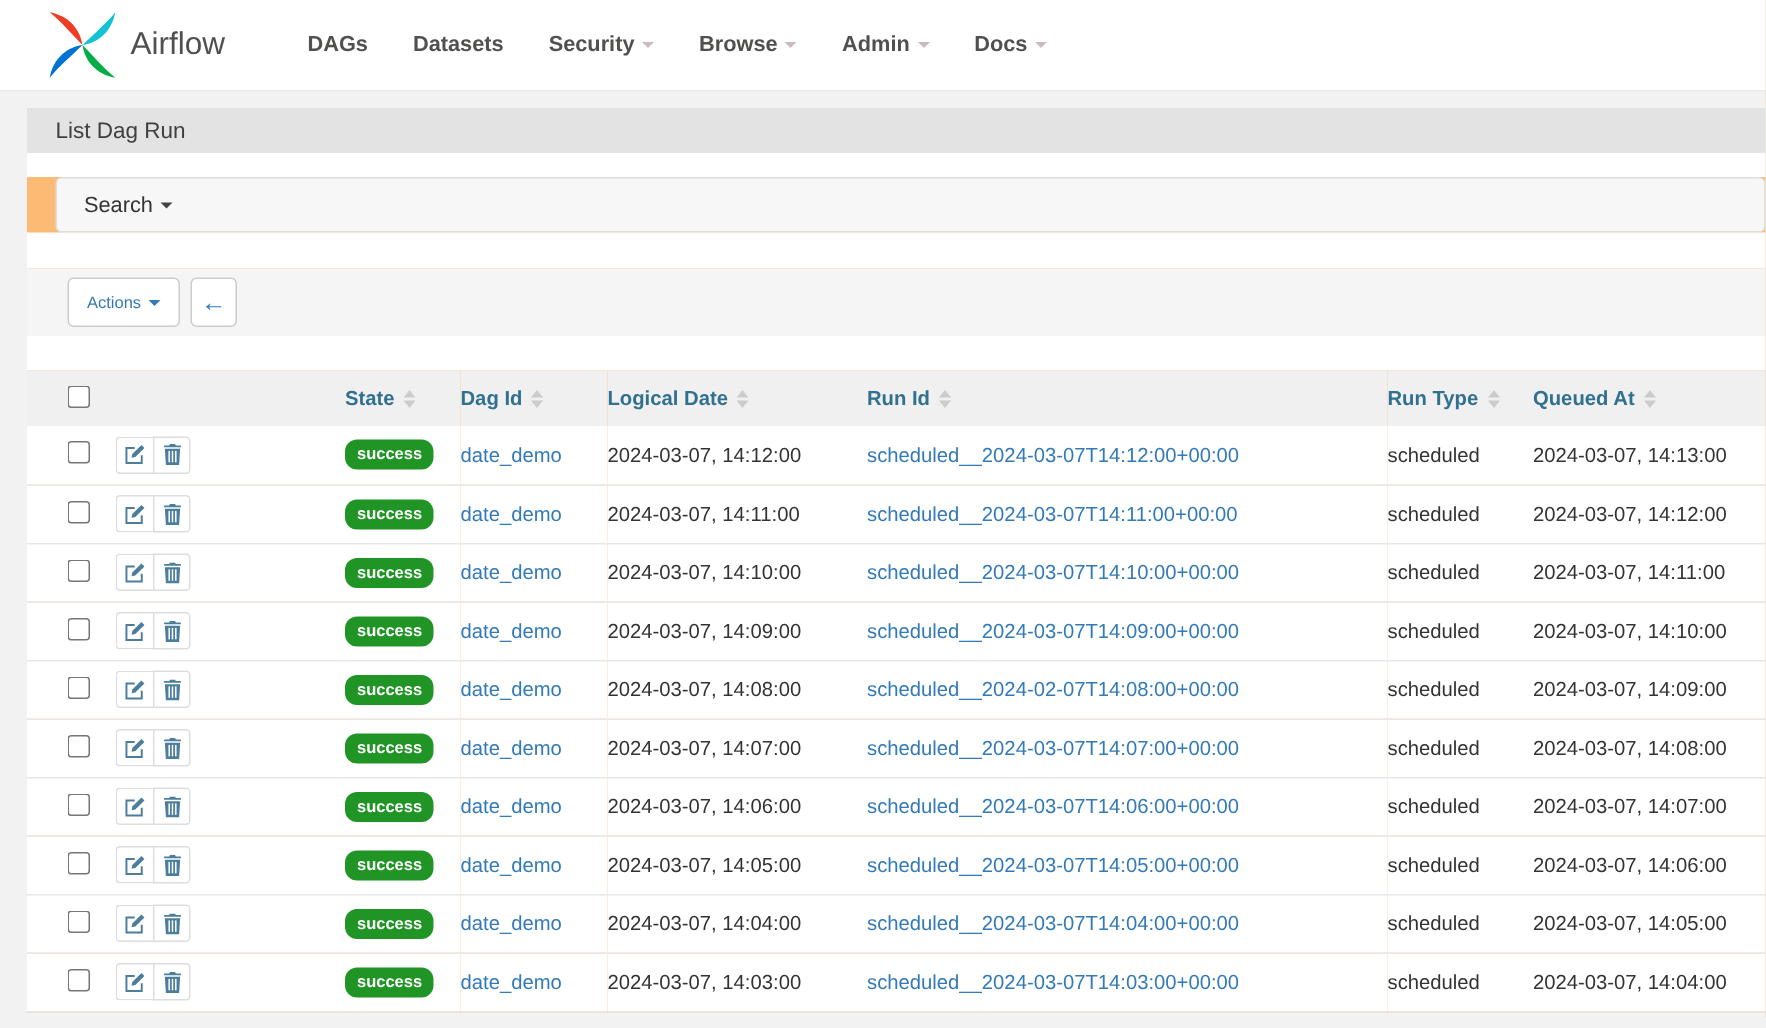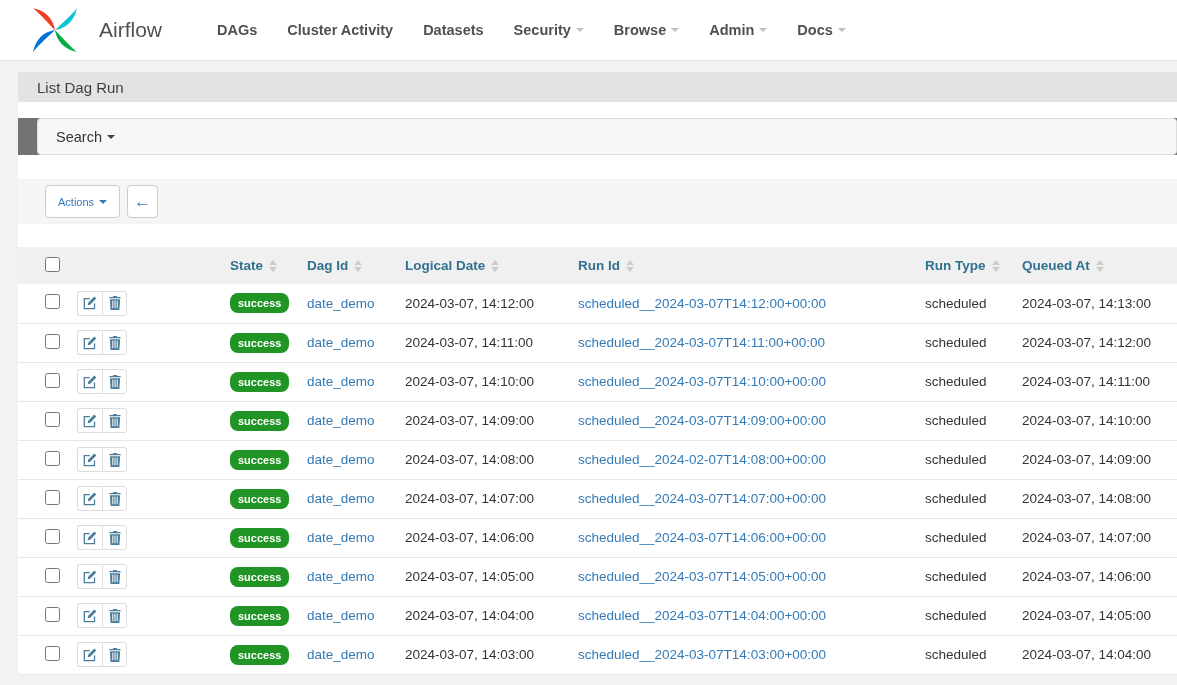--- a/index.html
+++ b/index.html
@@ -3,36 +3,36 @@
 <meta charset="utf-8">
 <style>
   * { margin:0; padding:0; box-sizing:border-box; }
   html,body { width:1177px; height:685px; overflow:hidden; background:#f2f2f2;
     font-family:"Liberation Sans", sans-serif; color:#333; }
 
   
   .navbar { height:61px; background:#fff; display:flex; align-items:center;
     padding-left:30px; border-bottom:1px solid #e7e7e7; }
   .brand { display:flex; align-items:center; cursor:pointer; }
-  .brand-text { font-size:21px; color:#51504f; margin-left:19px; }
+  .brand-text { font-size:21px; color:#51504f; margin-left:7px; }
   .nav-items { display:flex; align-items:center; margin-left:40px; }
   .nav-item { display:flex; align-items:center; font-weight:bold; font-size:14.5px;
     color:#51504f; text-decoration:none; padding:10px 15px; cursor:pointer; }
   .caret { display:inline-block; width:0; height:0; margin-left:5px;
     border-left:4px solid transparent; border-right:4px solid transparent;
     border-top:4px solid #c9bbbf; }
   .caret.dark { border-top-color:#444; }
   .caret.blue { border-top-color:#337ab7; }
 
   
   .page { padding-top:11px; }
   .panel { margin-left:18px; width:1159px; background:#fff; }
   .panel-heading { height:30px; background:#e3e3e3; display:flex; align-items:center;
     padding-left:19px; font-size:15px; color:#3f3f3f; }
-  .panel-body { background:#737373; }
+  .panel-body { background:#fdba74; }
 
   .search-bar { margin:16px 0 0 19px; width:1140px; height:37px; background:#f7f7f7;
     border:1px solid #ddd; border-radius:4px; display:flex; align-items:center;
     padding-left:18px; font-size:14.5px; color:#333; cursor:pointer; }
 
   .gap-a { height:24px; background:#fff; }
   .toolbar-band { height:45px; background:#f5f5f5; display:flex; align-items:center;
     padding-left:27px; }
   .btn { background:#fff; border:1px solid #ccc; border-radius:4px; height:33px;
     display:inline-flex; align-items:center; justify-content:center; cursor:pointer;
@@ -79,23 +79,20 @@
       <path fill="#00ad46" d="M32 32 C34 46 44 57 60 60 C50 52 40 40 32 32 Z"></path>
       <path fill="#0273d4" d="M32 32 C18 34 7 44 4 60 C12 50 24 40 32 32 Z"></path>
     </svg>
     <span class="brand-text">Airflow</span>
   </div>
   <nav class="nav-items">
   <a class="nav-item">
         <span>DAGs</span>
       </a>
 
-  <a class="nav-item">
-        <span>Cluster Activity</span>
-      </a>
 
   <a class="nav-item">
         <span>Datasets</span>
       </a>
 
   <a class="nav-item">
         <span>Security</span>
         <span class="caret nav-caret"></span>
       </a>
 

